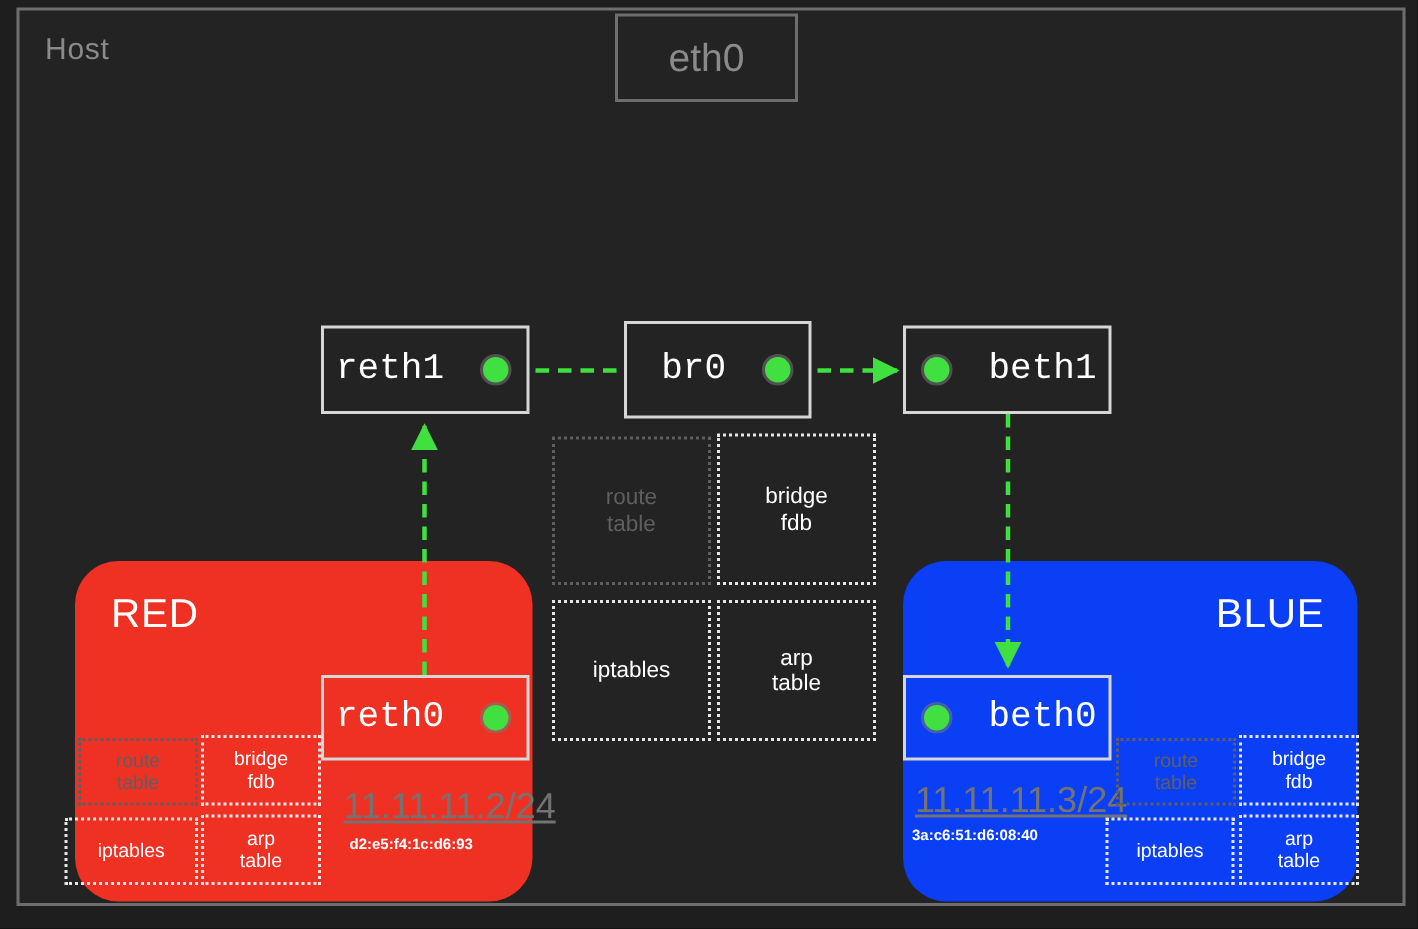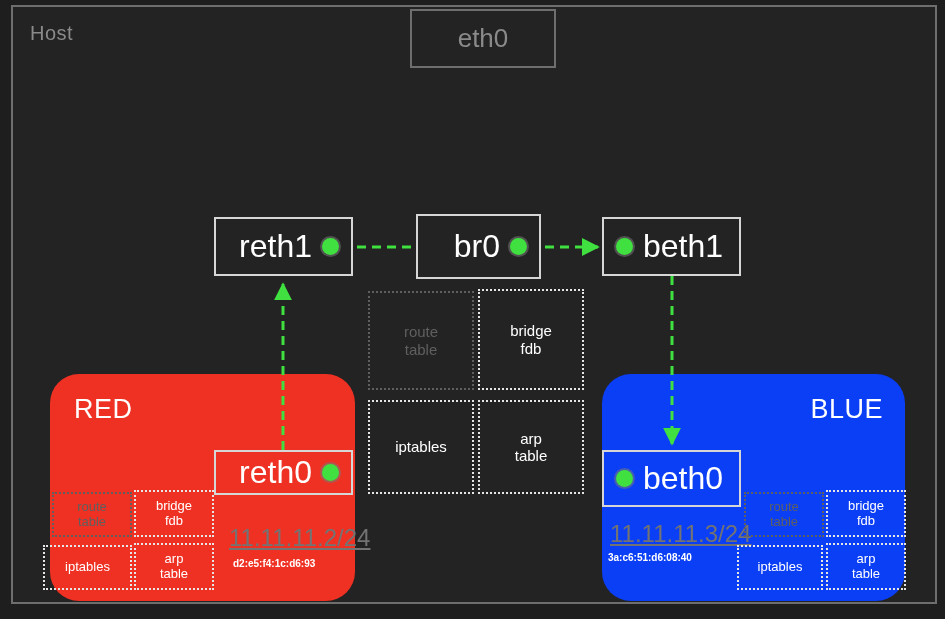--- a/index.html
+++ b/index.html
@@ -30,21 +30,21 @@
     left: 30px; top: 22px;
     font-size: 20px;
     color: #8a8a8a;
     letter-spacing: 0.5px;
   }
 
   
   #eth0-box {
     position: absolute;
     left: 410px; top: 9px;
-    width: 146px; height: 59px;
+    width: 122px; height: 59px;
     border: 2px solid #6e6e6e;
     box-sizing: border-box;
     background: #232323;
     display: flex;
     align-items: center;
     justify-content: center;
     font-size: 26px;
     color: #8a8a8a;
   }
 
@@ -73,44 +73,45 @@
   #ns-red .ns-label { left: 24px; top: 20px; }
   #ns-blue .ns-label { right: 22px; top: 20px; }
 
   
   .iface {
     position: absolute;
     box-sizing: border-box;
     border: 2px solid #d6d6d6;
     display: flex;
     align-items: center;
-    gap: 10px;
+    gap: 26px;
     padding: 0 12px;
-    font-size: 32px;
+    font-size: 24px;
     color: #ffffff;
     z-index: 6;
+    font-family: Liberation Mono, monospace;
   }
   .iface.dark  { background: #232323; }
   .iface.onred { background: #ef3124; }
   .iface.onblue{ background: #0b3ff5; align-items: center; }
   .iface.right-dot { justify-content: flex-end; }
   .iface.left-dot  { justify-content: flex-start; }
 
   .dot {
     width: 17px; height: 17px;
     border-radius: 50%;
     background: #3fe03f;
     box-shadow: 0 0 0 2px rgba(120,120,120,0.55);
     flex: 0 0 auto;
   }
 
   #if-reth1 { left: 214px; top: 217px; width: 139px; height: 59px; }
   #if-br0   { left: 416px; top: 214px; width: 125px; height: 65px; }
   #if-beth1 { left: 602px; top: 217px; width: 139px; height: 59px; }
-  #if-reth0 { left: 214px; top: 450px; width: 139px; height: 45px; }
+  #if-reth0 { left: 214px; top: 450px; width: 139px; height: 57px; }
   #if-beth0 { left: 602px; top: 450px; width: 139px; height: 57px; }
 
   
   .addr-ip {
     position: absolute;
     font-size: 24px;
     color: #737373;
     white-space: nowrap;
     text-decoration: underline;
   }

